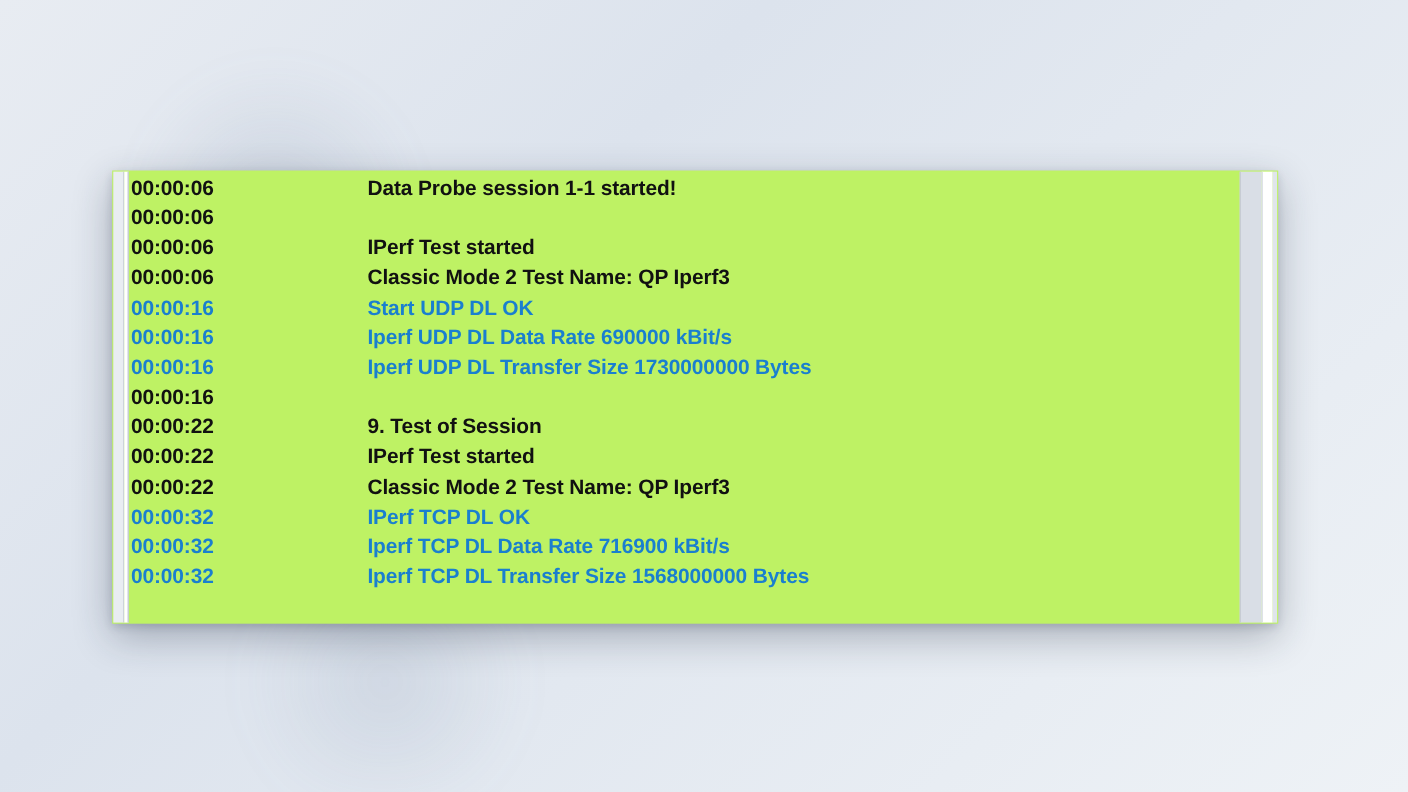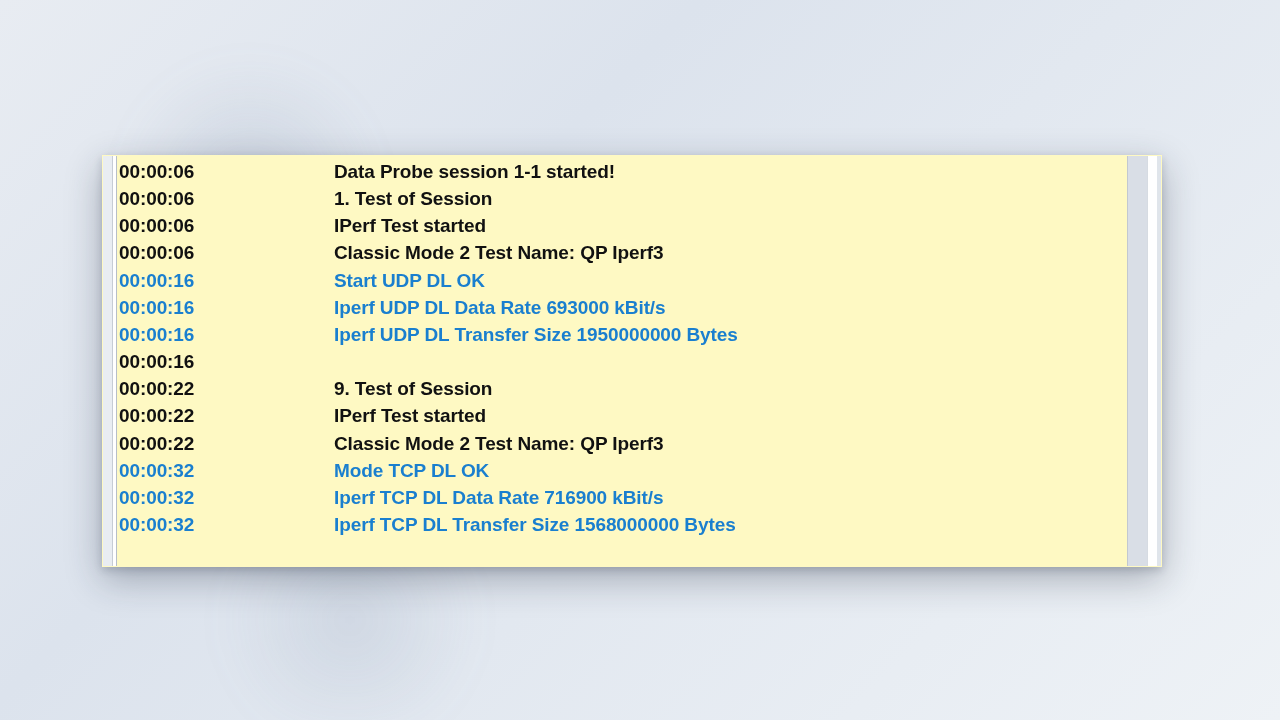--- a/index.html
+++ b/index.html
@@ -26,21 +26,21 @@
       filter: blur(22px);
       pointer-events: none;
     }
 
     .panel {
       position: absolute;
       left: 102px;
       top: 155px;
       width: 1060px;
       height: 412px;
-      background: #fef9c3;
+      background: #bef264;
       box-shadow: 0 12px 34px rgba(30,40,60,0.32), 0 3px 8px rgba(30,40,60,0.18);
       display: flex;
       padding: 1px;
     }
 
     .gutter-left {
       width: 10px;
       height: 100%;
       background: #e9edf2;
       border-right: 1px solid #c6ccd4;
@@ -115,60 +115,59 @@
   <div class="gutter-left"></div>
   <div class="left-divider"></div>
 
   <div class="log-area" id="log-area">
       <div class="log-row">
         <span class="log-time">00:00:06</span>
         <span class="log-msg">Data Probe session 1-1 started!</span>
       </div>
       <div class="log-row">
         <span class="log-time">00:00:06</span>
-        <span class="log-msg">1. Test of Session</span>
       </div>
       <div class="log-row">
         <span class="log-time">00:00:06</span>
         <span class="log-msg">IPerf Test started</span>
       </div>
       <div class="log-row">
         <span class="log-time">00:00:06</span>
         <span class="log-msg">Classic Mode 2 Test Name: QP Iperf3</span>
       </div>
       <div class="log-row link">
         <span class="log-time">00:00:16</span>
         <span class="log-msg">Start UDP DL OK</span>
       </div>
       <div class="log-row link">
         <span class="log-time">00:00:16</span>
-        <span class="log-msg">Iperf UDP DL Data Rate 693000 kBit/s</span>
+        <span class="log-msg">Iperf UDP DL Data Rate 690000 kBit/s</span>
       </div>
       <div class="log-row link">
         <span class="log-time">00:00:16</span>
-        <span class="log-msg">Iperf UDP DL Transfer Size 1950000000 Bytes</span>
+        <span class="log-msg">Iperf UDP DL Transfer Size 1730000000 Bytes</span>
       </div>
       <div class="log-row">
         <span class="log-time">00:00:16</span>
       </div>
       <div class="log-row">
         <span class="log-time">00:00:22</span>
         <span class="log-msg">9. Test of Session</span>
       </div>
       <div class="log-row">
         <span class="log-time">00:00:22</span>
         <span class="log-msg">IPerf Test started</span>
       </div>
       <div class="log-row">
         <span class="log-time">00:00:22</span>
         <span class="log-msg">Classic Mode 2 Test Name: QP Iperf3</span>
       </div>
       <div class="log-row link">
         <span class="log-time">00:00:32</span>
-        <span class="log-msg">Mode TCP DL OK</span>
+        <span class="log-msg">IPerf TCP DL OK</span>
       </div>
       <div class="log-row link">
         <span class="log-time">00:00:32</span>
         <span class="log-msg">Iperf TCP DL Data Rate 716900 kBit/s</span>
       </div>
       <div class="log-row link">
         <span class="log-time">00:00:32</span>
         <span class="log-msg">Iperf TCP DL Transfer Size 1568000000 Bytes</span>
       </div>
     </div>

